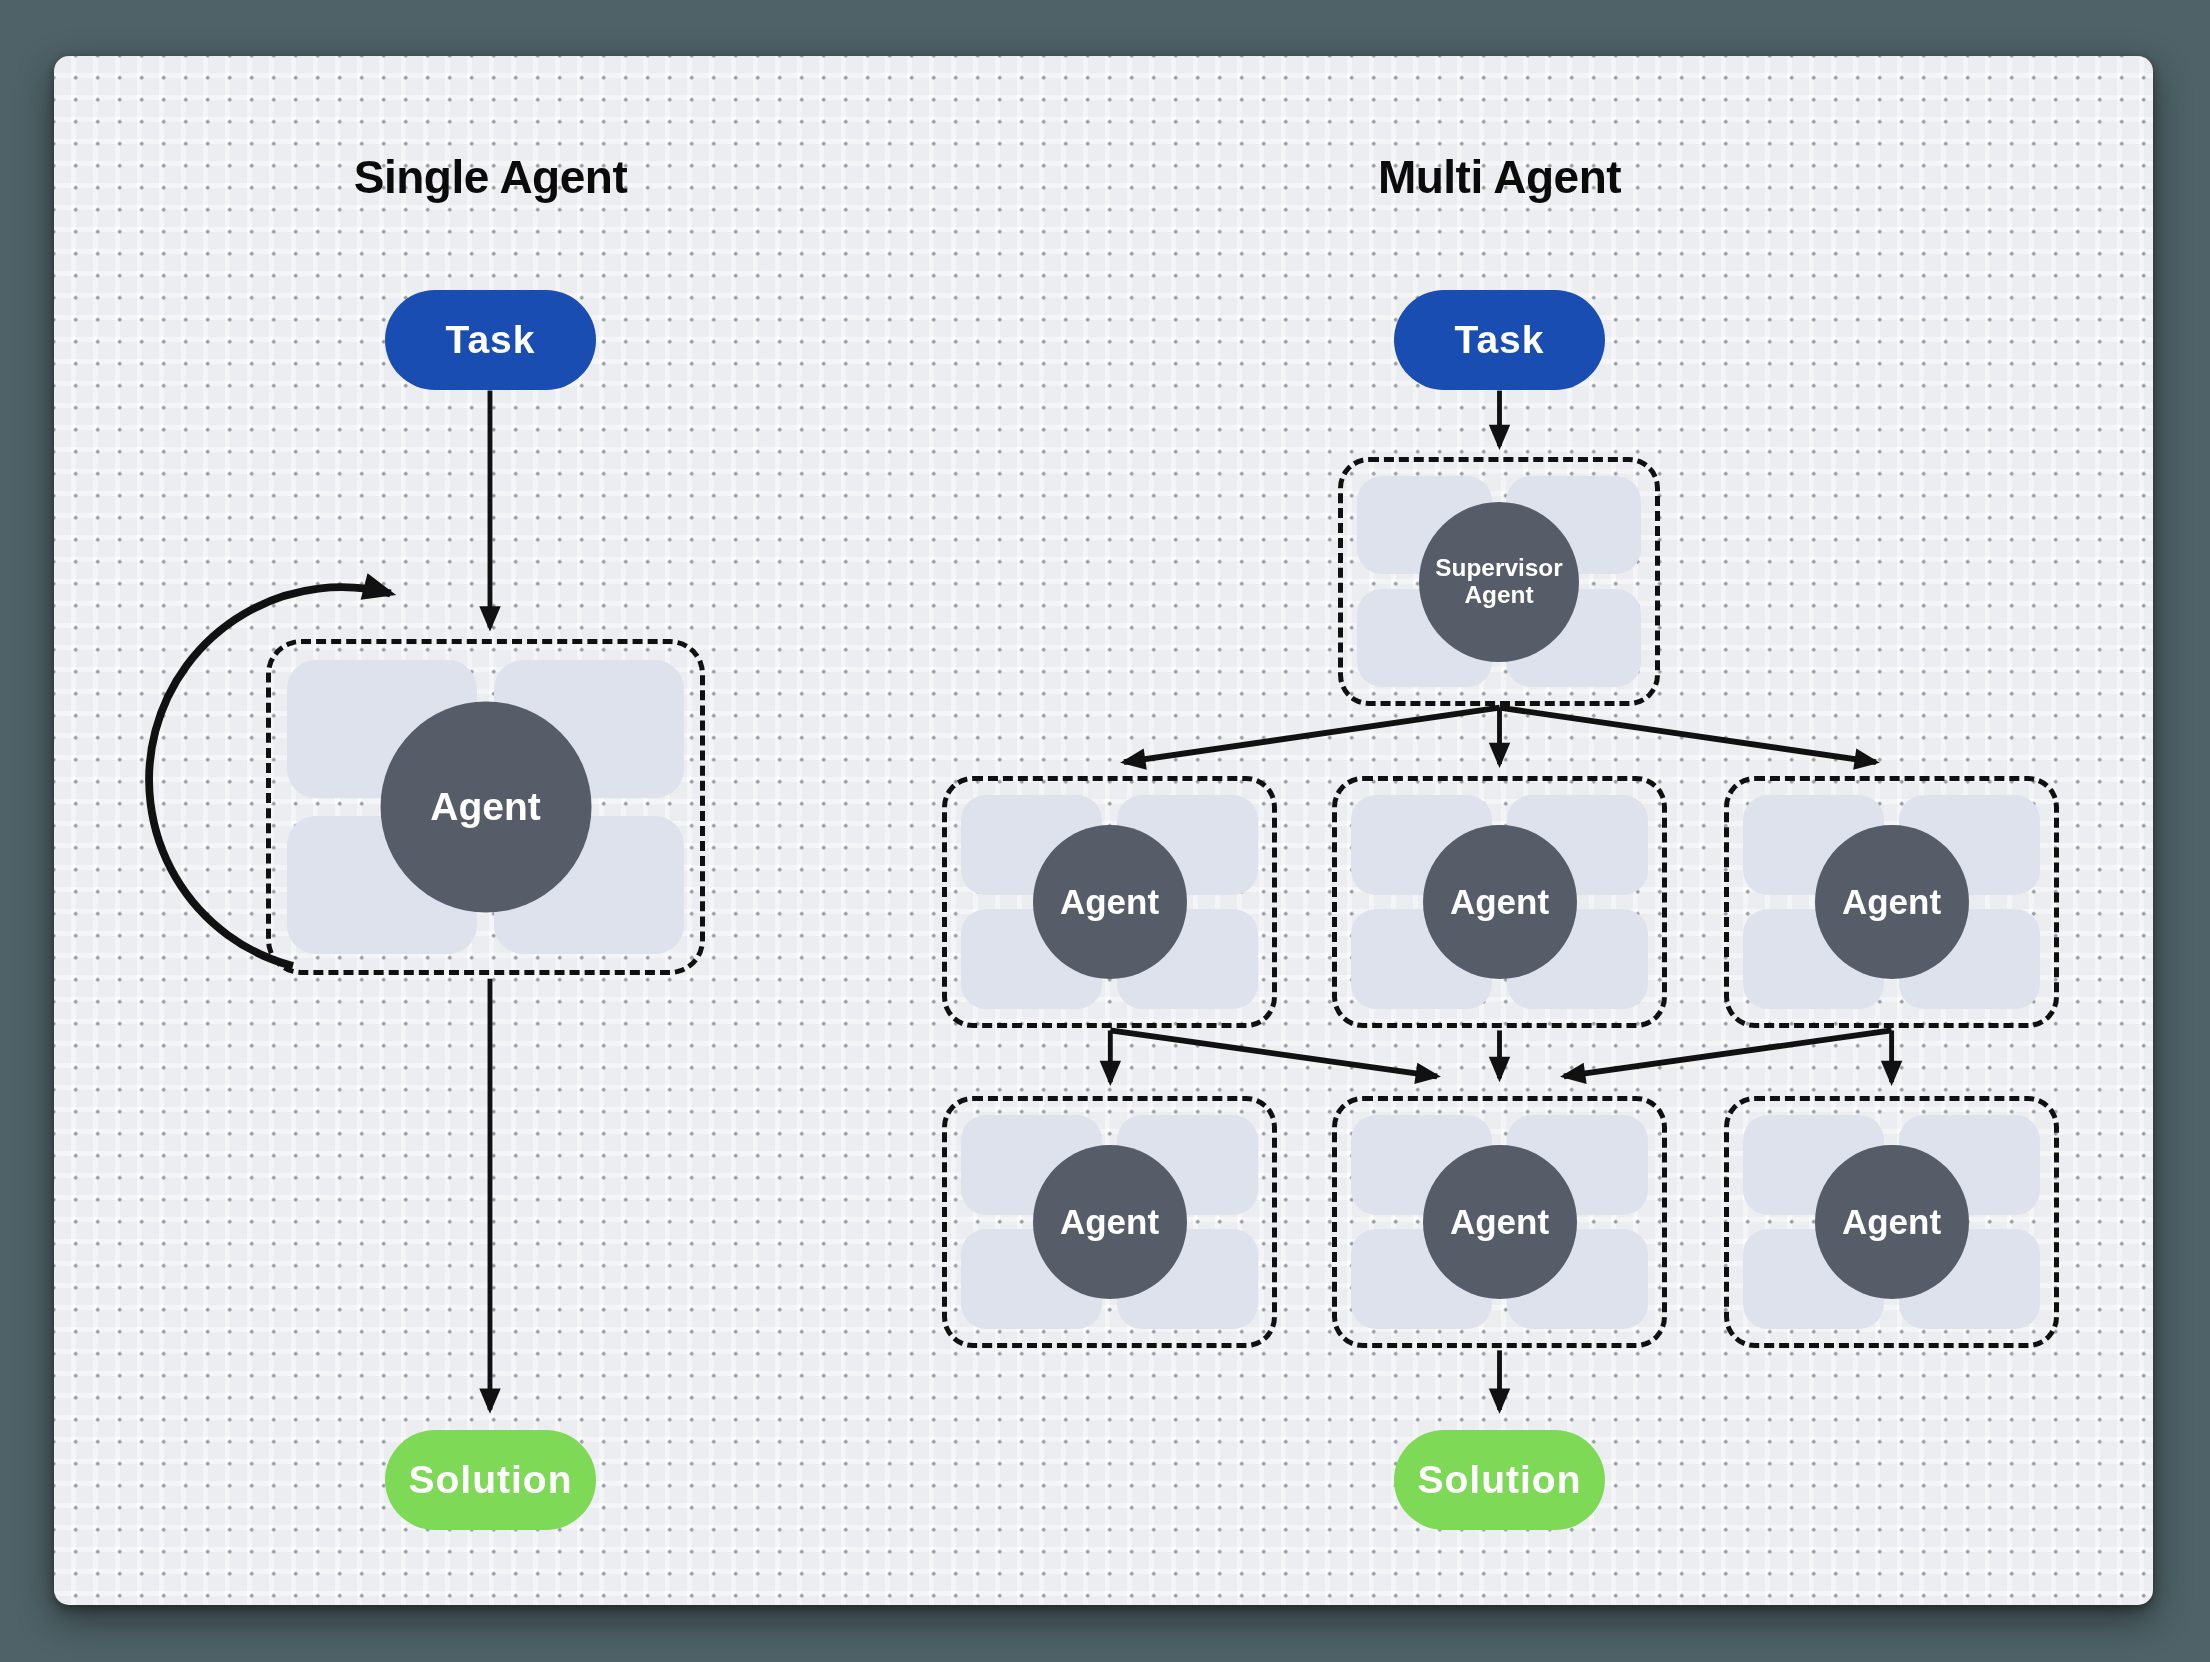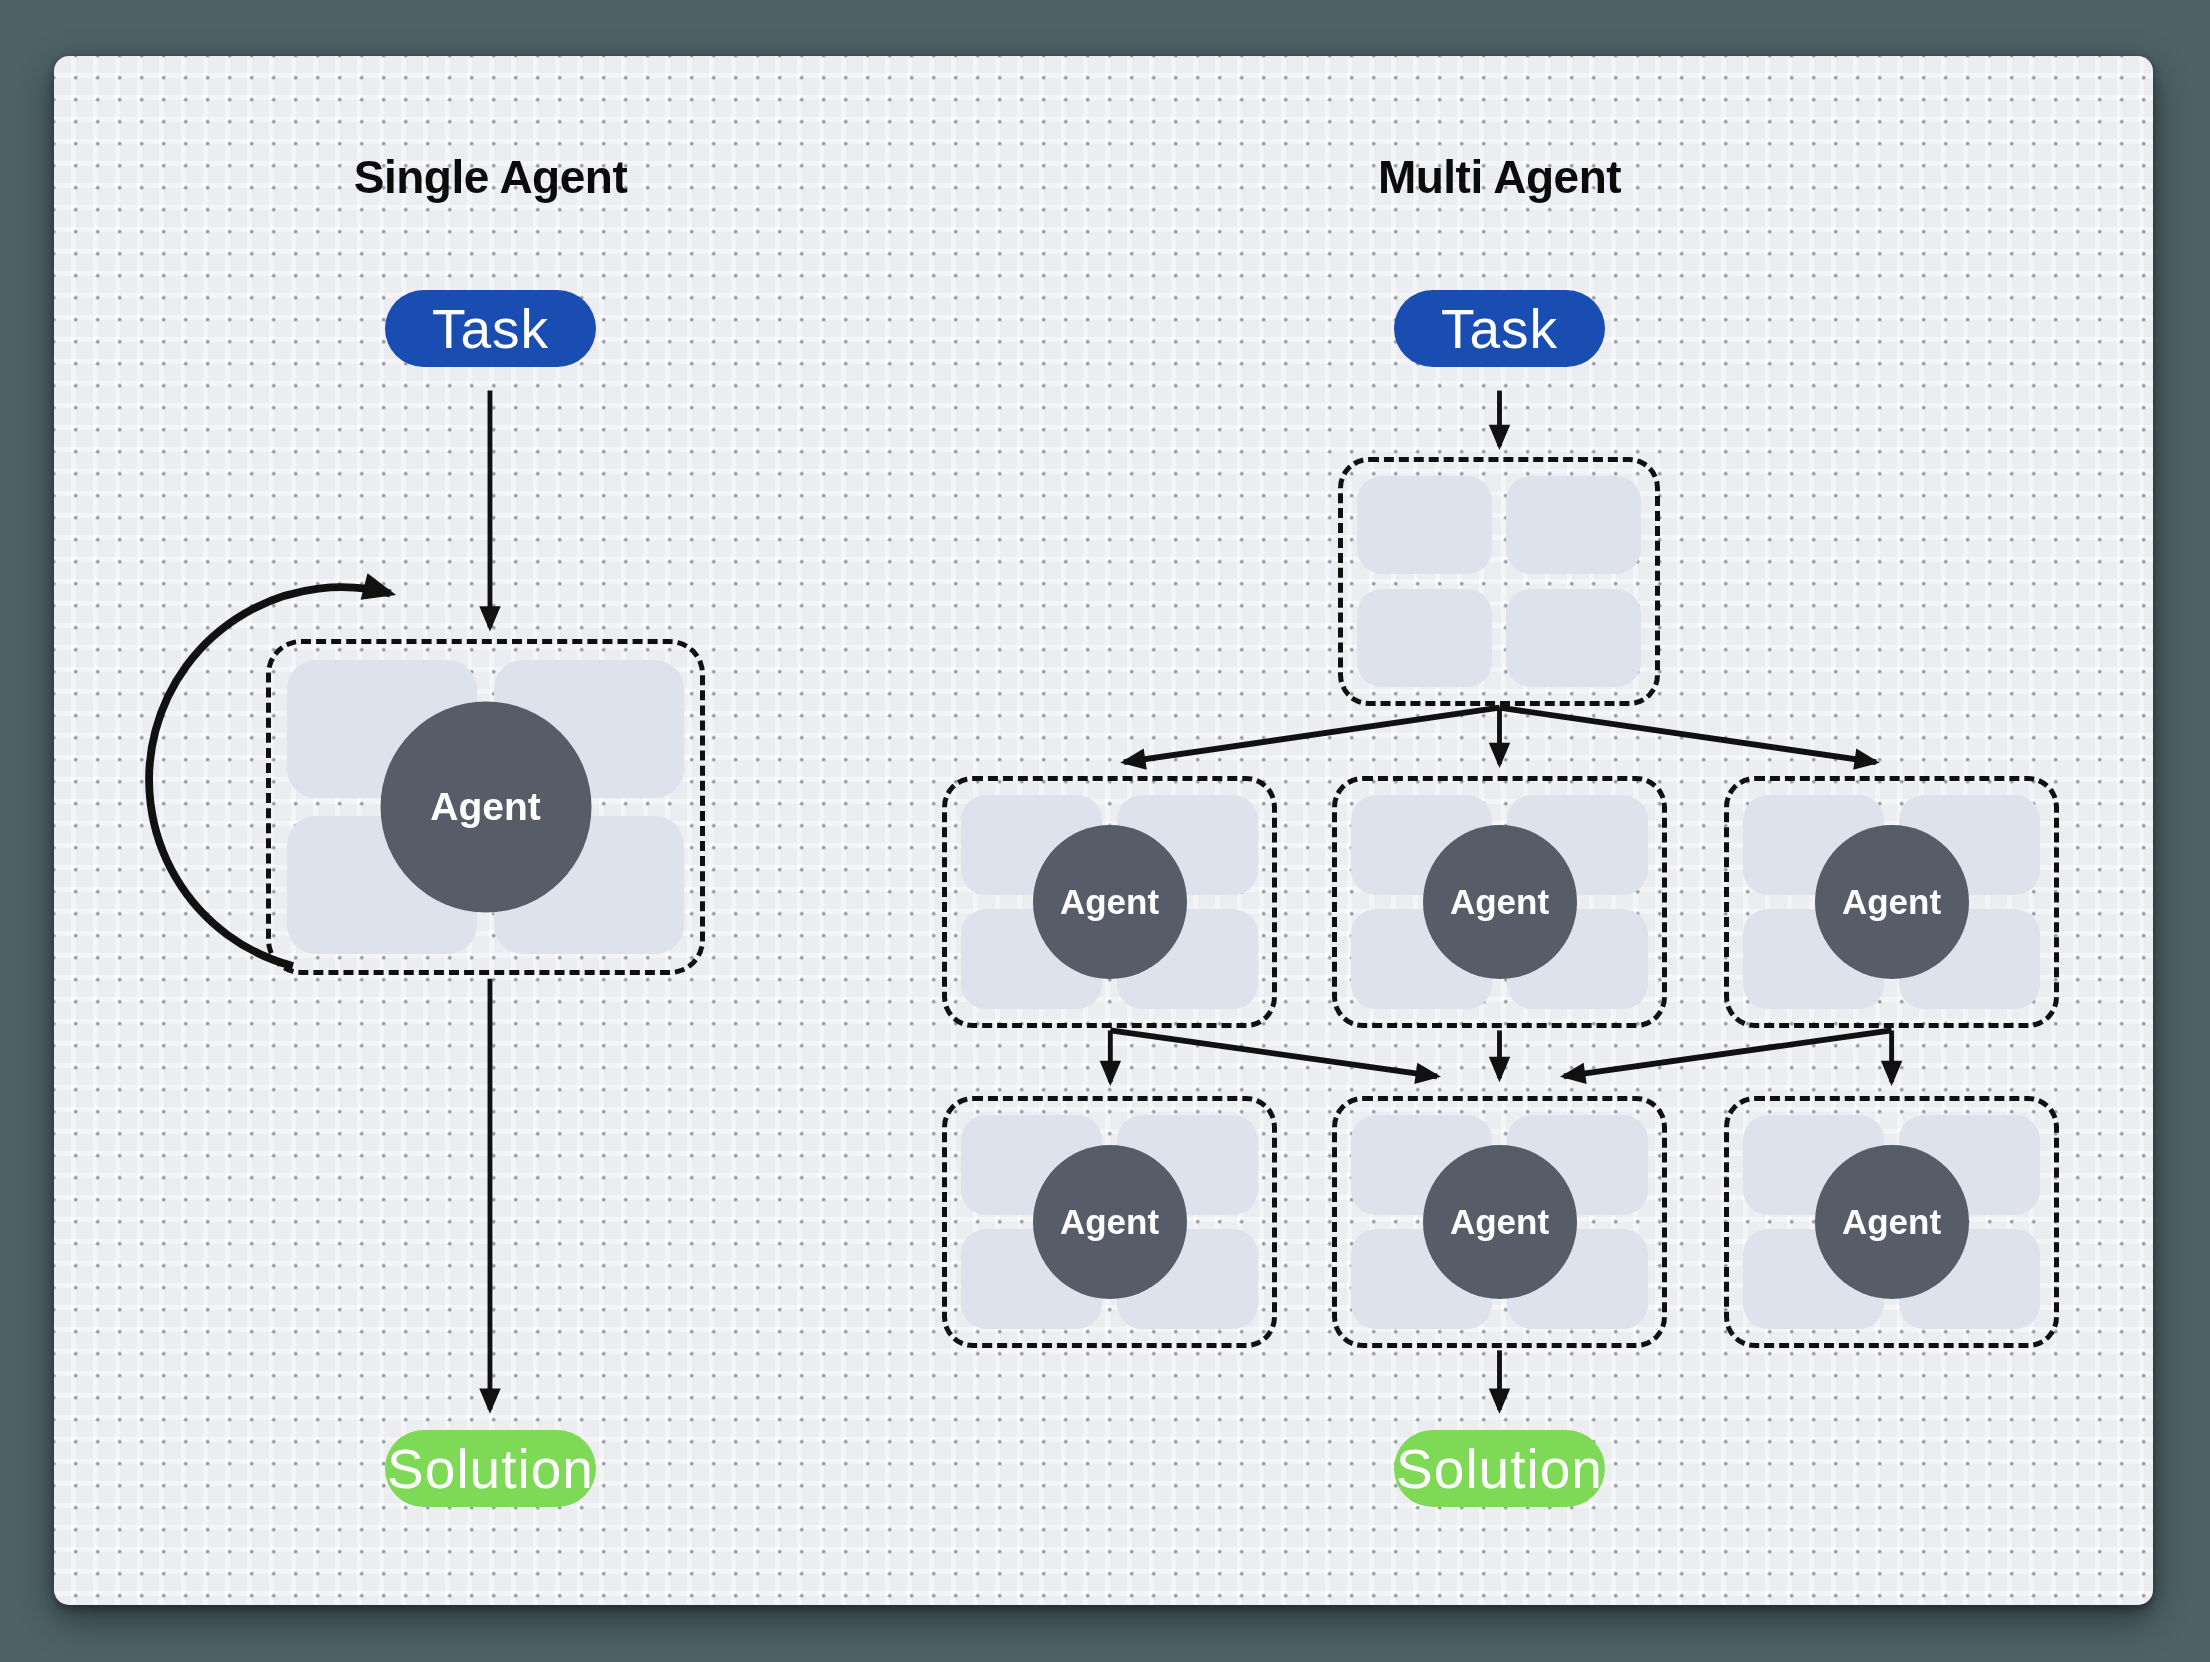--- a/index.html
+++ b/index.html
@@ -16,23 +16,23 @@
       repeating-linear-gradient(to bottom,rgba(90,100,120,0.05) 0 16.6px,rgba(0,0,0,0) 16.6px 22px),
       var(--canvas,#FCFCFD);
     border-radius:15px;
     box-shadow:0 13.7px 37px rgba(0,0,0,0.45), 0 3.9px 9.8px rgba(0,0,0,0.35);
   }
   .title{
     position:absolute;width:683px;text-align:center;
     font-size:46px;font-weight:700;letter-spacing:-0.5px;color:#0B0B0B;
   }
   .pill{
-    position:absolute;width:211px;height:77px;border-radius:51px;
+    position:absolute;width:211px;height:100px;border-radius:51px;
     display:flex;align-items:center;justify-content:center;
-    color:#FFFFFF;font-size:55px;font-weight:400;letter-spacing:1px;
+    color:#FFFFFF;font-size:39px;font-weight:700;letter-spacing:1px;
   }
   .pill.blue{background:var(--blue,#1A4DB2);}
   .pill.green{background:var(--green,#7ED957);margin-top:11px;}
   .abox{
     position:absolute;border:5.9px dashed #101010;border-radius:35px;
     box-sizing:border-box;display:grid;grid-template-columns:1fr 1fr;grid-template-rows:1fr 1fr;
   }
   .abox.lg{padding:15.6px;gap:17.6px;}
   .abox.md{padding:13.7px;gap:14.6px;border-radius:31px;}
   .tile{background:var(--tile,#DDE2EC);}
@@ -99,20 +99,23 @@
 
   <div class="title" style="left:1104px;top:94px;text-align:center;">Multi Agent</div>
 
   <div class="pill blue" style="left:1340px;top:234px;">Task</div>
 
   <div class="abox md" style="left:1284px;top:401px;width:322px;height:249px;">
     <div class="tile"></div>
     <div class="tile"></div>
     <div class="tile"></div>
     <div class="tile"></div>
+    <div class="core sup">
+      <span>Supervisor Agent</span>
+    </div>
   </div>
 
   <div class="abox md" style="left:888px;top:720px;width:335px;height:252px;">
     <div class="tile"></div>
     <div class="tile"></div>
     <div class="tile"></div>
     <div class="tile"></div>
     <div class="core md">
       <span>Agent</span>
     </div>

